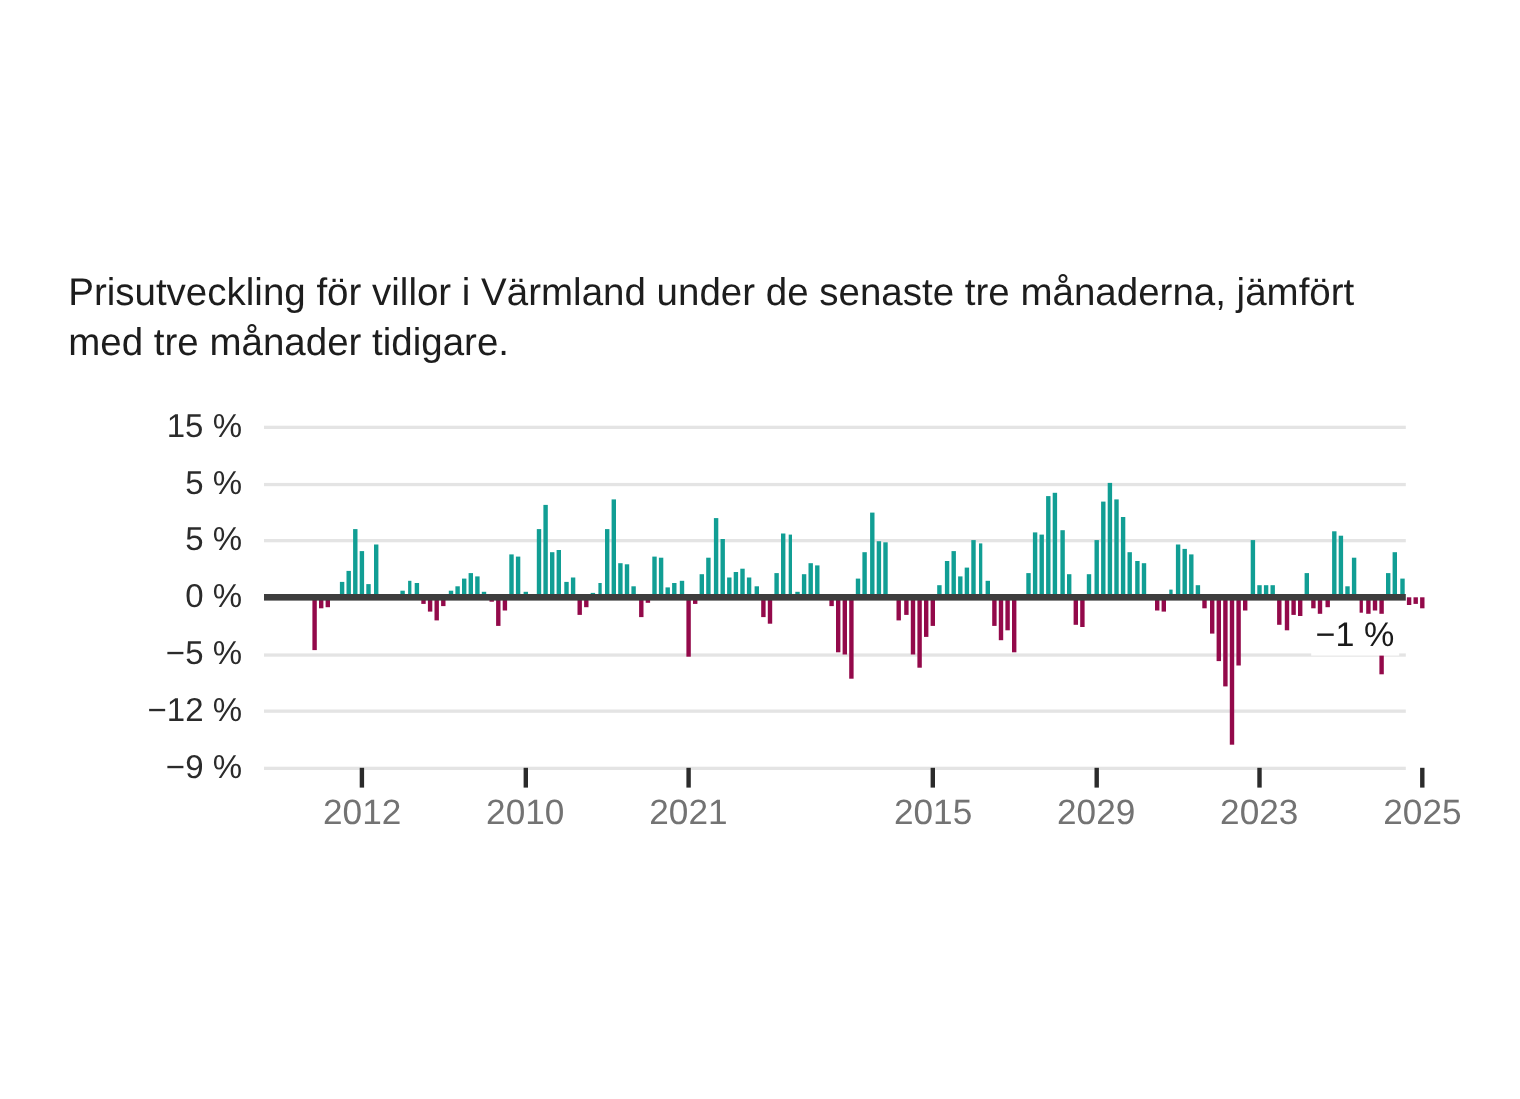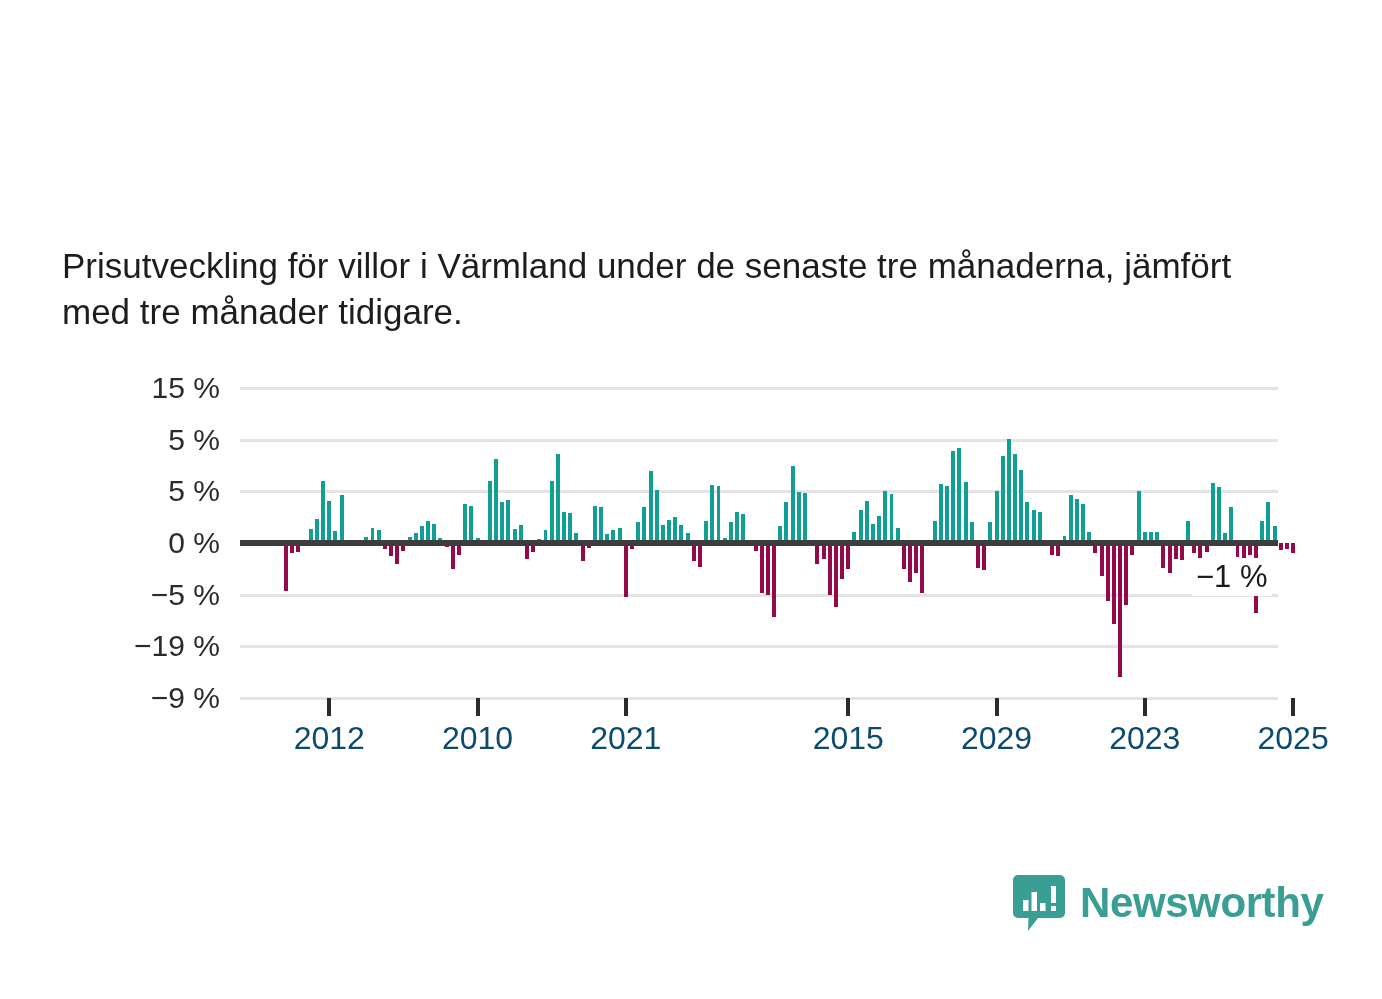--- a/index.html
+++ b/index.html
@@ -114,21 +114,21 @@
     position: absolute;
     top: 0;
     width: 4px;
     height: 18px;
     background: #2b2b2b;
   }
   .xtick-label {
     position: absolute;
     top: 22px;
     font-size: 32px;
-    color: #0c4a6e;
+    color: #737373;
     transform: translateX(-50%);
     white-space: nowrap;
   }
 
   .annotation {
     position: absolute;
     left: 1192px;
     top: 558px;
     font-size: 31px;
     color: #1a1a1a;
@@ -338,21 +338,21 @@
         <div class="gridline" style="top: 205.667px;"></div>
         <div class="gridline" style="top: 257.333px;"></div>
         <div class="gridline" style="top: 309px;"></div>
       </div>
     <div id="yticks">
         <div class="ytick" style="top: 388px;">15 %</div>
         <div class="ytick" style="top: 439.667px;">5 %</div>
         <div class="ytick" style="top: 491.333px;">5 %</div>
         <div class="ytick" style="top: 543px;">0 %</div>
         <div class="ytick" style="top: 594.667px;">−5 %</div>
-        <div class="ytick" style="top: 646.333px;">−19 %</div>
+        <div class="ytick" style="top: 646.333px;">−12 %</div>
         <div class="ytick" style="top: 698px;">−9 %</div>
       </div>
     <div class="xaxis" id="xaxis">
         <div class="xtick-mark" style="left: 87.2393px;"></div>
         <div class="xtick-label" style="left: 89.2393px;">2012</div>
         <div class="xtick-mark" style="left: 235.525px;"></div>
         <div class="xtick-label" style="left: 237.525px;">2010</div>
         <div class="xtick-mark" style="left: 383.811px;"></div>
         <div class="xtick-label" style="left: 385.811px;">2021</div>
         <div class="xtick-mark" style="left: 606.239px;"></div>
@@ -360,27 +360,14 @@
         <div class="xtick-mark" style="left: 754.525px;"></div>
         <div class="xtick-label" style="left: 756.525px;">2029</div>
         <div class="xtick-mark" style="left: 902.811px;"></div>
         <div class="xtick-label" style="left: 904.811px;">2023</div>
         <div class="xtick-mark" style="left: 1051.1px;"></div>
         <div class="xtick-label" style="left: 1053.1px;">2025</div>
       </div>
     <div class="annotation">−1 %</div>
   </div>
 
-  <div class="logo">
-    <span>
-      <svg class="logo-mark" viewBox="0 0 54 58" xmlns="http://www.w3.org/2000/svg">
-        <path d="M6 1 H48 A5 5 0 0 1 53 6 V39 A5 5 0 0 1 48 44 H26 L16 57 L16.5 44 H6 A5 5 0 0 1 1 39 V6 A5 5 0 0 1 6 1 Z" fill="#3a9e94"></path>
-        <rect x="11" y="26" width="5.5" height="11" fill="#ffffff"></rect>
-        <rect x="19.5" y="18" width="5.5" height="19" fill="#ffffff"></rect>
-        <rect x="28" y="29" width="5.5" height="8" fill="#ffffff"></rect>
-        <rect x="39" y="12" width="5" height="17" fill="#ffffff"></rect>
-        <rect x="39" y="32" width="5" height="5" fill="#ffffff"></rect>
-      </svg>
-    </span>
-    <span class="logo-text">Newsworthy</span>
-  </div>
 
 </div>
 
 </body></html>

